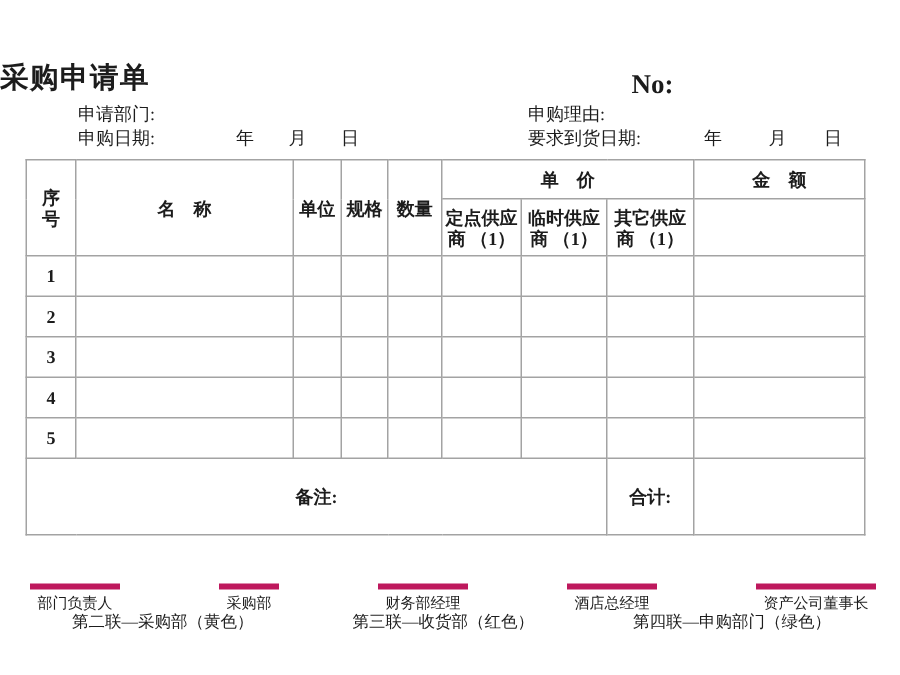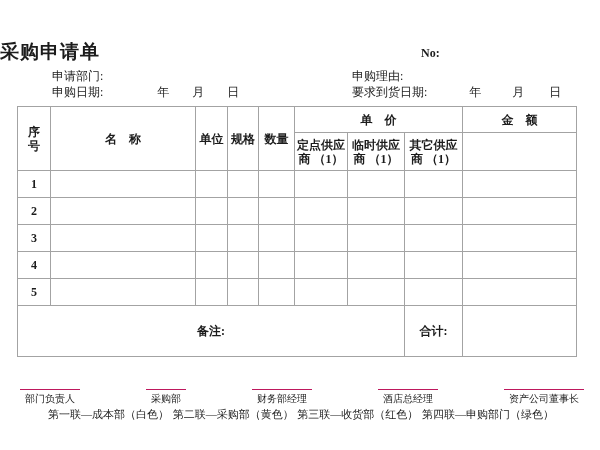--- a/index.html
+++ b/index.html
@@ -3,21 +3,21 @@
 <meta charset="utf-8">
 <style>
   html,body{margin:0;padding:0;background:#ffffff;}
   .page{
     position:relative;width:600px;height:450px;background:#ffffff;overflow:hidden;
     font-family:"Liberation Serif","DejaVu Serif",serif;color:#1c1c1c;
   }
   
   .title{position:absolute;left:0;top:39px;width:488px;text-align:left;
          font-size:19px;font-weight:bold;letter-spacing:1px;}
-  .no{position:absolute;left:421px;top:46px;font-size:12px;font-weight:bold;}
+  .no{position:absolute;left:421px;top:46px;font-size:18px;font-weight:bold;}
   
   .meta{position:absolute;font-size:12px;line-height:16px;white-space:nowrap;}
   .meta-left{left:52px;top:68px;}
   .meta-right{left:352px;top:68px;}
   .ymd1-l{margin-left:54px;} .ymd2-l{margin-left:23px;} .ymd3-l{margin-left:23px;}
   .ymd1-r{margin-left:42px;} .ymd2-r{margin-left:31px;} .ymd3-r{margin-left:25px;}
   
   table.form-table{
     position:absolute;left:17px;top:106px;width:560px;
     border-collapse:collapse;table-layout:fixed;
@@ -30,21 +30,21 @@
   tr.r-top{height:26px;}
   tr.r-sub{height:38px;}
   tr.r-data{height:27px;}
   tr.r-remark{height:51px;}
   th.sub{font-size:10px;line-height:14px;}
   td.remark{text-align:left;vertical-align:top;padding:3px 0 0 5px;font-size:12px;}
   td.total{font-size:12px;}
   
   .signatures{position:absolute;left:20px;right:16px;top:389px;
     display:flex;justify-content:space-between;}
-  .sig-item{border-top:1px solid #be185d;padding:2px 5px 0;font-size:10px;white-space:nowrap;}
+  .sig-item{border-top:4px solid #be185d;padding:2px 5px 0;font-size:10px;white-space:nowrap;}
   .copies{position:absolute;left:48px;right:46px;top:407px;
     display:flex;justify-content:space-between;font-size:11px;}
   .copy-item{white-space:nowrap;}
 </style>
 </head>
 <body>
 
 <div class="page">
 
   <div class="title">采购申请单</div>
@@ -167,19 +167,18 @@
 
   <div class="signatures">
     <div class="sig-item">部门负责人</div>
     <div class="sig-item">采购部</div>
     <div class="sig-item">财务部经理</div>
     <div class="sig-item">酒店总经理</div>
     <div class="sig-item">资产公司董事长</div>
   </div>
 
   <div class="copies">
-    <div class="copy-item">第一联—成本部（白色）</div>
     <div class="copy-item">第二联—采购部（黄色）</div>
     <div class="copy-item">第三联—收货部（红色）</div>
     <div class="copy-item">第四联—申购部门（绿色）</div>
   </div>
 
 </div>
 
 </body></html>

